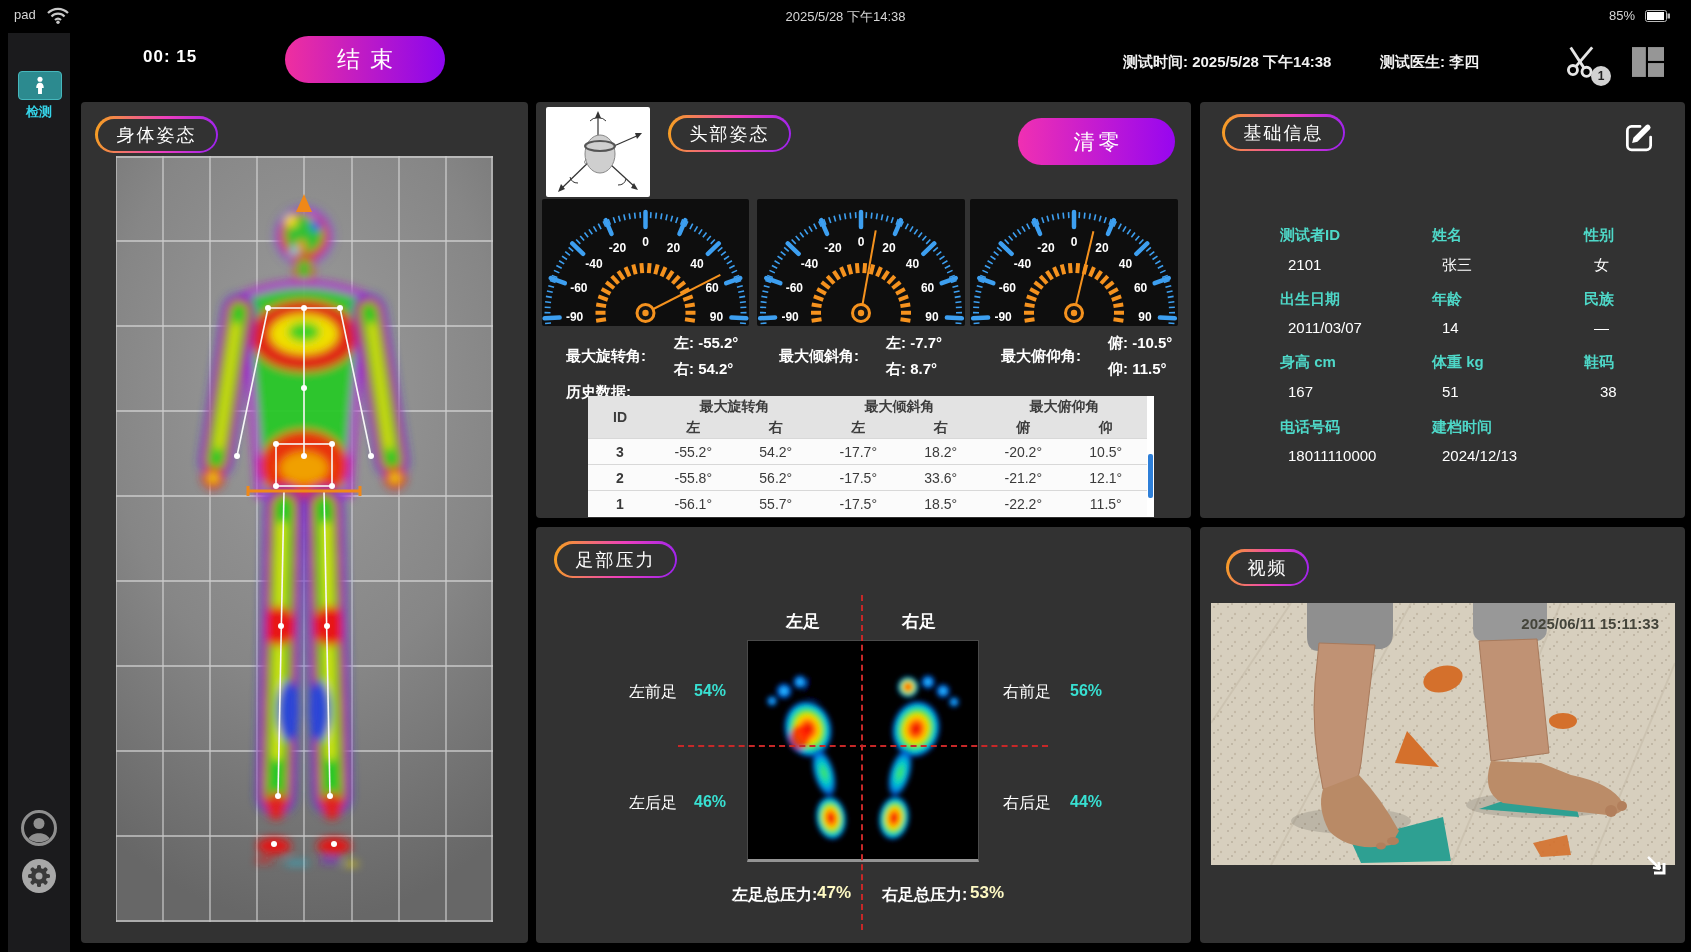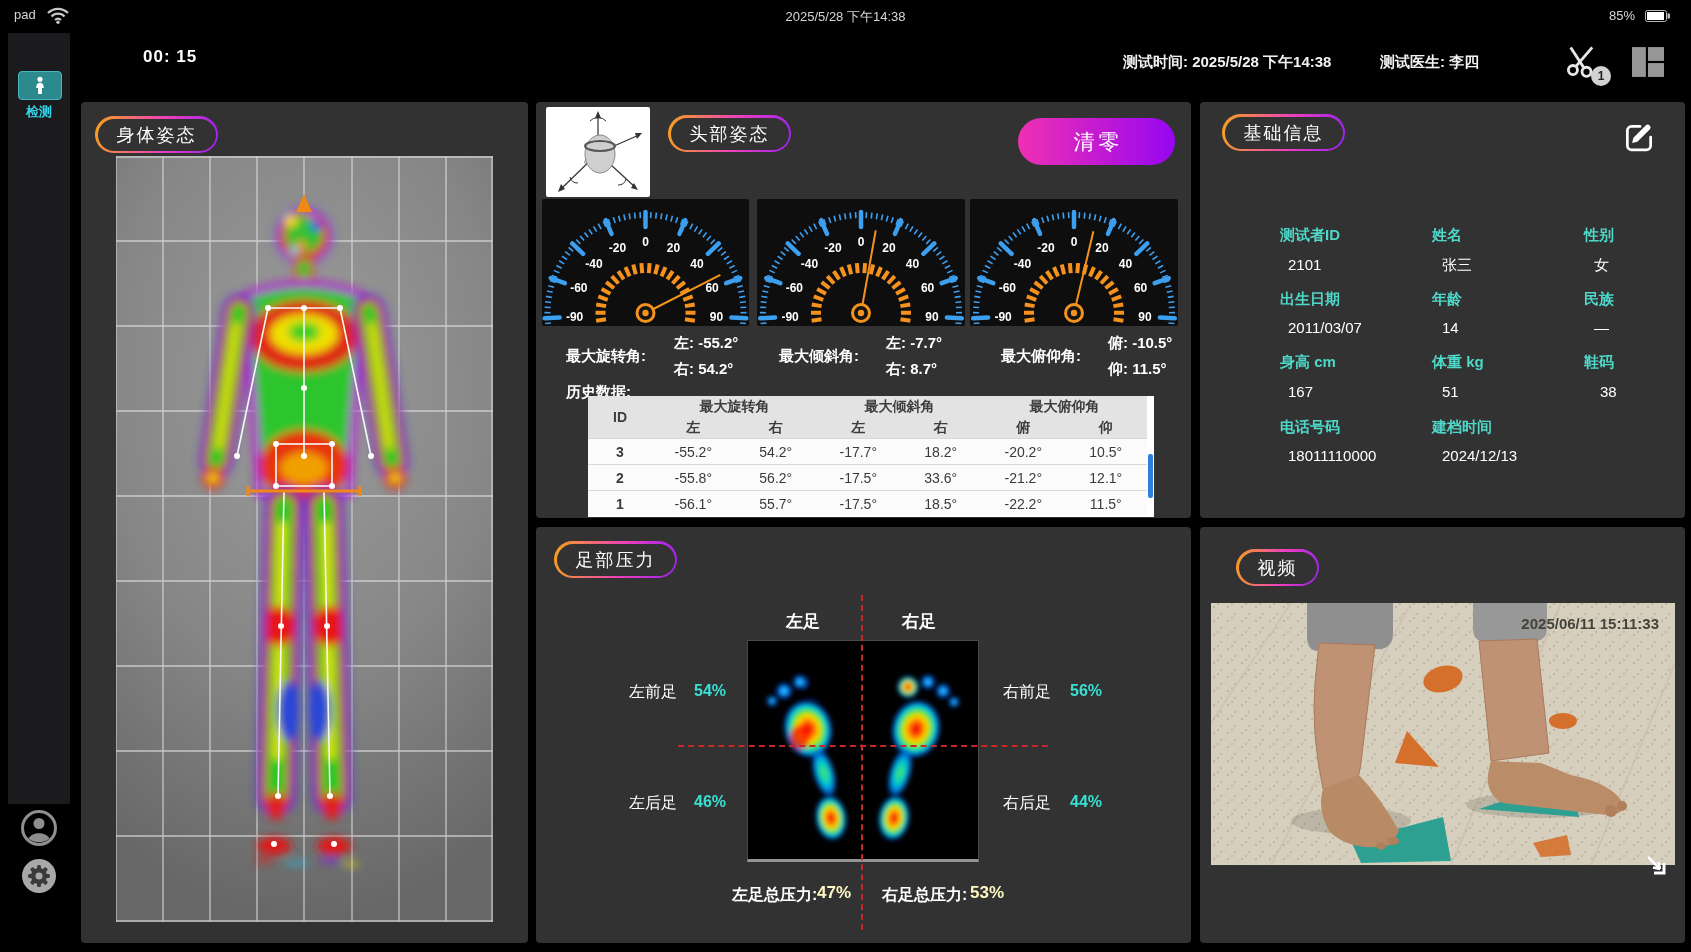--- a/index.html
+++ b/index.html
@@ -3,21 +3,21 @@
 <meta charset="utf-8">
 <style>
   html,body{margin:0;padding:0;background:#000;}
   #app{position:relative;width:1691px;height:952px;background:#000;overflow:hidden;
        font-family:"Liberation Sans","DejaVu Sans",sans-serif;color:#fff;}
   .abs{position:absolute;}
   
   #statusbar{position:absolute;left:0;top:0;width:1691px;height:33px;background:#000;}
   .sb-text{position:absolute;font-size:13px;color:#d6d6d6;}
   
-  #sidebar{position:absolute;left:8px;top:33px;width:62px;height:771px;background:#1b1b1d;}
+  #sidebar{position:absolute;left:8px;top:33px;width:62px;height:919px;background:#1b1b1d;}
   .detect-btn{position:absolute;left:10px;top:38px;width:42px;height:27px;background:#2c8a8f;
               border:1px solid #46b8bd;border-radius:4px;display:flex;align-items:center;justify-content:center;cursor:pointer;}
   .detect-label{position:absolute;left:0;top:70px;width:62px;text-align:center;font-size:13px;font-weight:bold;color:#35d4e8;}
   .side-icon{position:absolute;left:12px;width:38px;height:38px;cursor:pointer;}
   
   .timer{position:absolute;left:143px;top:47px;font-size:17px;font-weight:bold;color:#fff;letter-spacing:1px;}
   .gbtn{position:absolute;display:flex;align-items:center;justify-content:center;border:none;border-radius:25px;
         color:#fff;font-size:23px;letter-spacing:10px;text-indent:10px;cursor:pointer;font-weight:500;}
   .tb-text{position:absolute;font-size:15px;font-weight:bold;color:#f2f2f2;white-space:nowrap;}
   .badge{position:absolute;width:20px;height:20px;border-radius:50%;background:#d2d2d2;color:#222;
@@ -103,20 +103,21 @@
         <rect x="17" y="8" width="4" height="22" rx="1.5" transform="rotate(45 19 19)"></rect>
         <rect x="17" y="8" width="4" height="22" rx="1.5" transform="rotate(90 19 19)"></rect>
         <rect x="17" y="8" width="4" height="22" rx="1.5" transform="rotate(135 19 19)"></rect>
         <circle cx="19" cy="19" r="8"></circle>
       </g>
       <circle cx="19" cy="19" r="3.5" fill="#a8a8a8"></circle>
     </svg>
   </div>
 
   <div class="timer">00: 15</div>
+  <button class="gbtn" style="left:285px;top:36px;width:160px;height:47px;background:linear-gradient(90deg,#ef2f9f,#8b06ee);">结束</button>
   <div class="tb-text" style="left:1123px;top:53px;">
     <span>测试时间:</span>
     <span>2025/5/28 下午14:38</span>
   </div>
   <div class="tb-text" style="left:1380px;top:53px;">
     <span>测试医生:</span>
     <span>李四</span>
   </div>
   <svg class="abs" style="left:1565px;top:44px;" width="34" height="34" viewBox="0 0 30 30">
     <circle cx="7" cy="23" r="4" stroke="#e6e6e6" stroke-width="2.5" fill="none"></circle>
@@ -789,21 +790,21 @@
     <div class="region-label" style="left:467px;top:266px;">右后足</div>
     <div class="region-value" style="left:534px;top:266px;">44%</div>
 
     <div class="total-label" style="left:196px;top:358px;">左足总压力:</div>
     <div class="total-value" style="left:281px;top:356px;">47%</div>
     <div class="total-label" style="left:346px;top:358px;">右足总压力:</div>
     <div class="total-value" style="left:434px;top:356px;">53%</div>
   </div>
 
   <div class="panel" style="left:1200px;top:527px;width:485px;height:416px;">
-    <div class="pill" style="left:36px;top:22px;text-align:right;">
+    <div class="pill" style="left:26px;top:22px;text-align:right;">
       <span>视频</span>
     </div>
     <div id="video-photo">
       <svg width="464" height="262" viewBox="0 0 464 262">
         <defs>
           <pattern id="spk" width="14" height="14" patternUnits="userSpaceOnUse">
             <circle cx="3" cy="4" r="1" fill="#b8ae9c"></circle>
               <circle cx="10" cy="11" r="1.2" fill="#c4b9a6"></circle>
             <circle cx="7" cy="1" r="0.9" fill="#a79d8a" opacity="0.7"></circle>
           </pattern>

